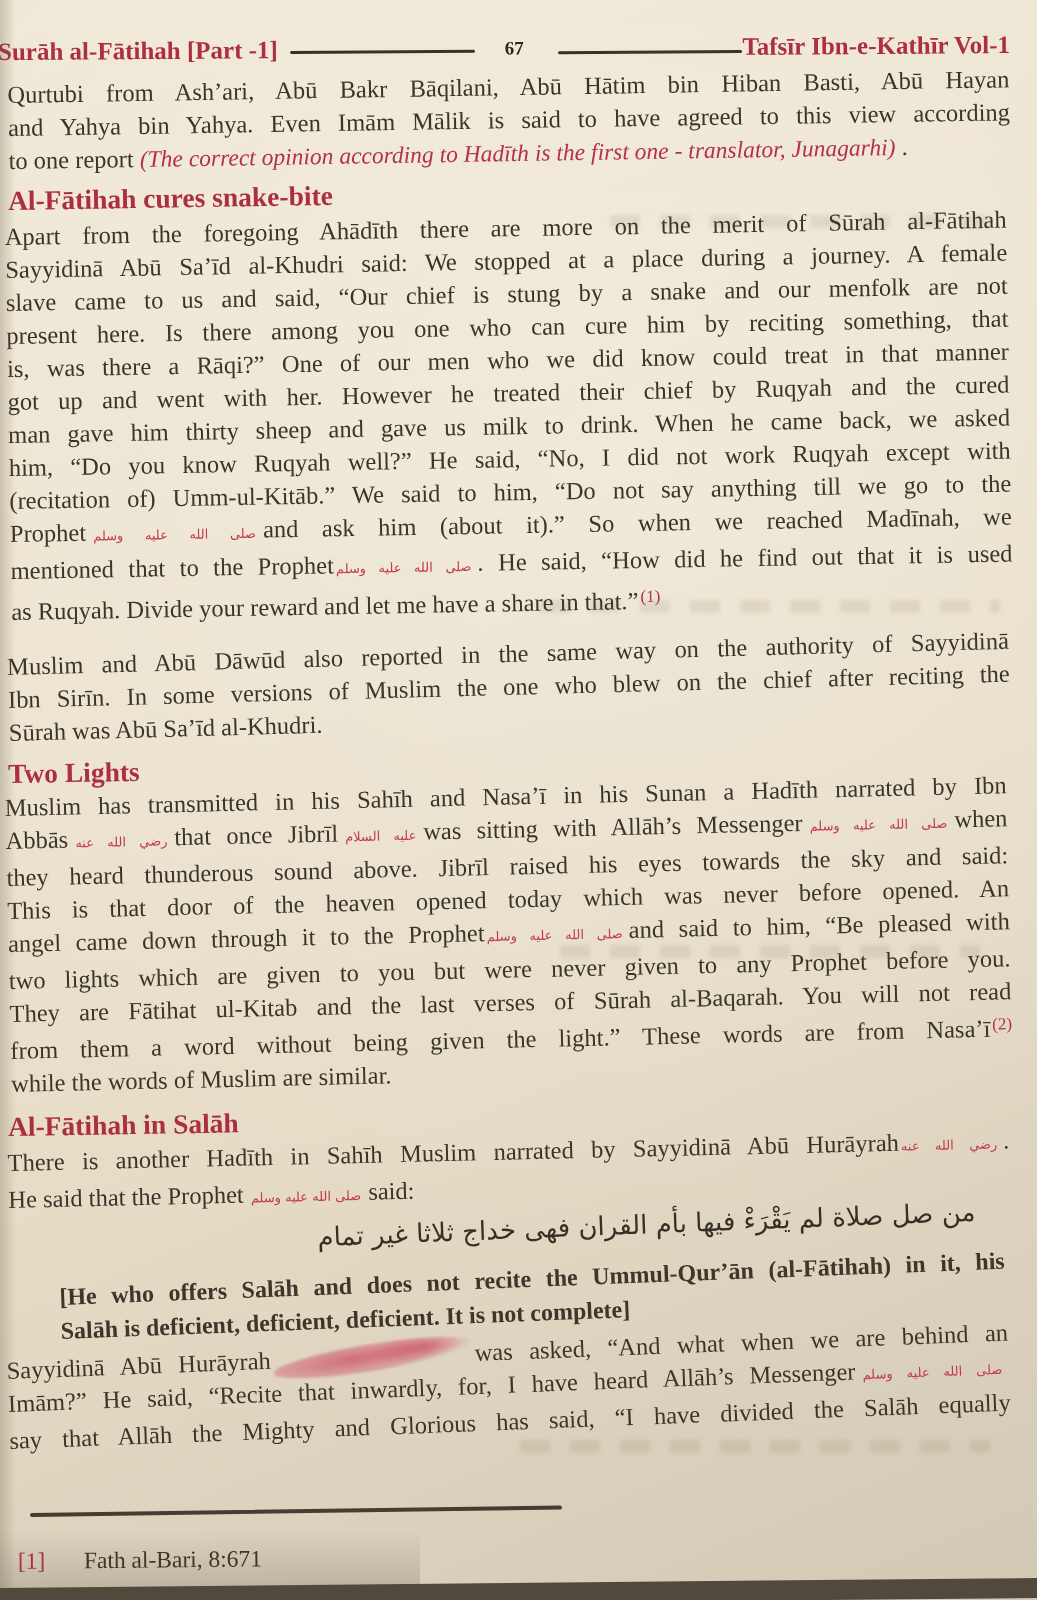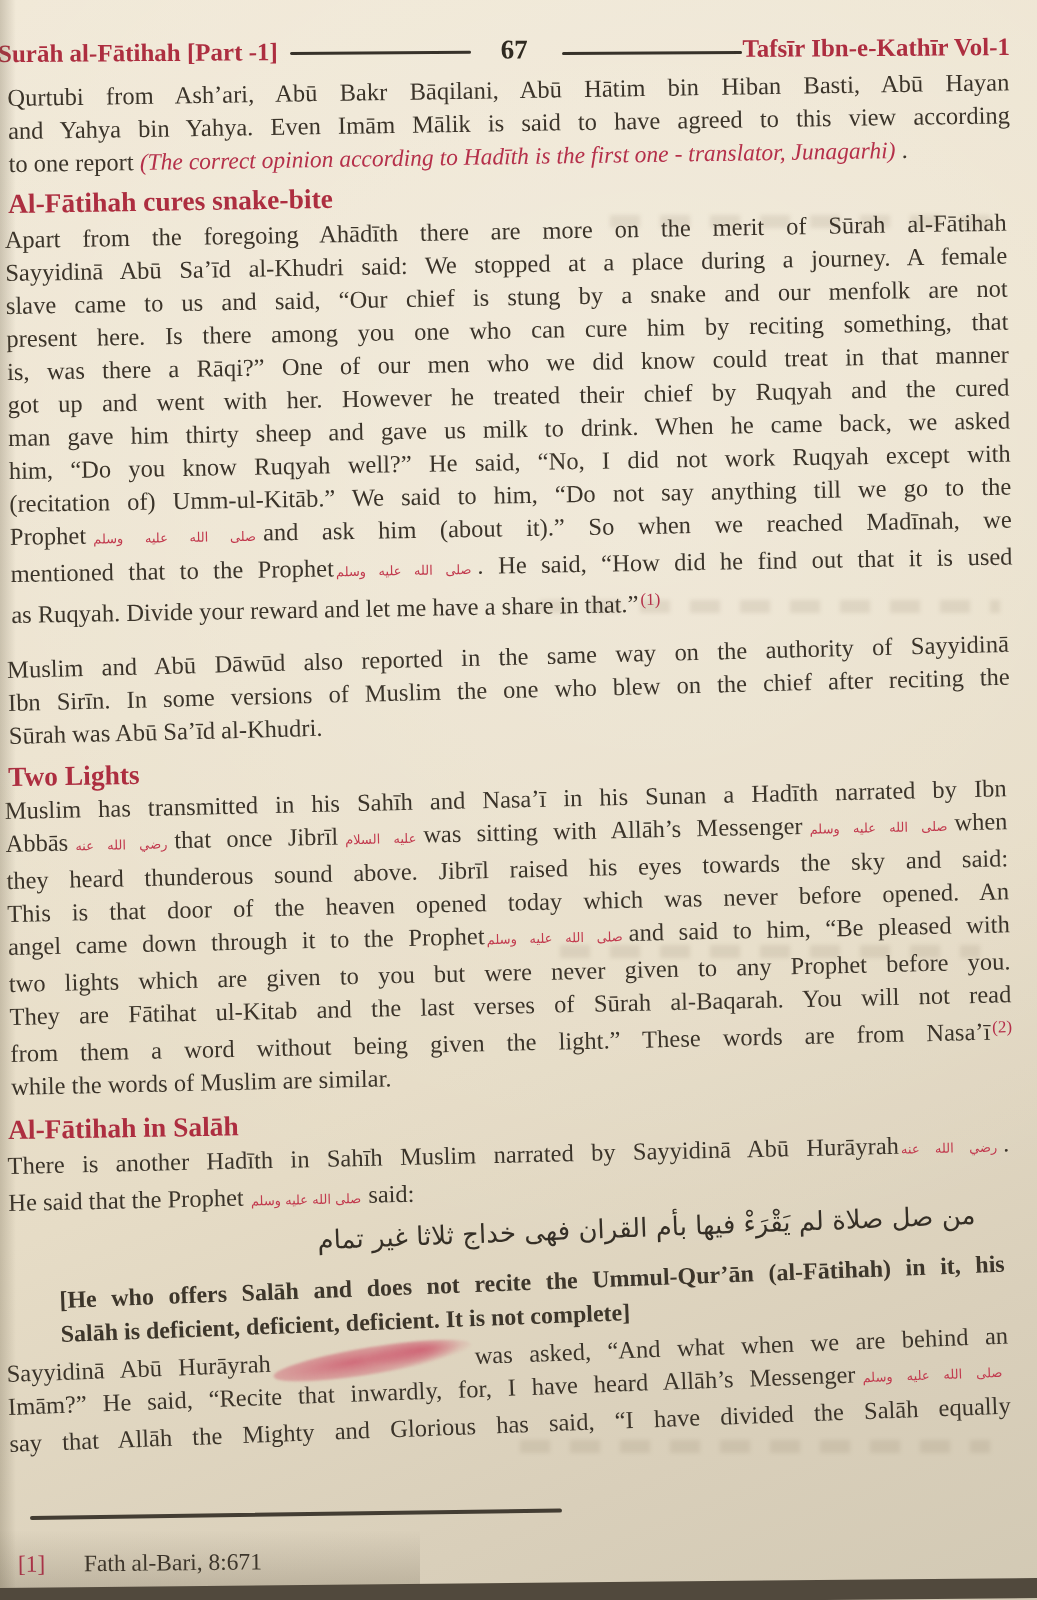--- a/index.html
+++ b/index.html
@@ -20,21 +20,21 @@
     background:linear-gradient(0deg, rgba(80,70,52,.25), rgba(80,70,52,0));}
   .ghost{position:absolute;height:13px;filter:blur(2px);opacity:.5;
     background:repeating-linear-gradient(90deg, rgba(128,112,86,.28) 0 30px, rgba(128,112,86,0) 30px 50px);}
   .content{position:absolute;left:8px;top:38px;width:1002px;}
 
   .hdr{display:flex;align-items:center;transform:rotate(-0.4deg);transform-origin:0 50%;}
   .hdr-title{color:#ad2e40;font-weight:bold;font-size:25px;white-space:nowrap;}
   .hdr-title.left{margin-left:-10px;}
   .hdr-rule{height:3px;background:#37322a;border-radius:2px;flex:1;margin:4px 8px 0 12px;}
   .hdr-rule.r2{margin:8px 0 0 10px;}
-  .hdr-page{font-size:27px;font-weight:bold;color:#2f2a21;margin:0 24px 0 22px;text-align:right;}
+  .hdr-page{font-size:19px;font-weight:bold;color:#2f2a21;margin:0 24px 0 22px;text-align:right;}
 
   .para{margin:0;}
   .line{font-size:24.5px;line-height:33px;text-align:justify;text-align-last:justify;overflow:visible;color:#3b342a;}
   .line.last{text-align-last:auto;}
   .r-09{transform:rotate(-0.9deg);transform-origin:0 50%;}
   .r-10{transform:rotate(-1.0deg);transform-origin:0 50%;}
   .r-13{transform:rotate(-1.3deg);transform-origin:0 50%;}
   .r-15{transform:rotate(-1.5deg);transform-origin:0 50%;}
   .r-22{transform:rotate(-2.2deg);transform-origin:0 50%;}
   .r-06{transform:rotate(-0.6deg);transform-origin:0 50%;}

